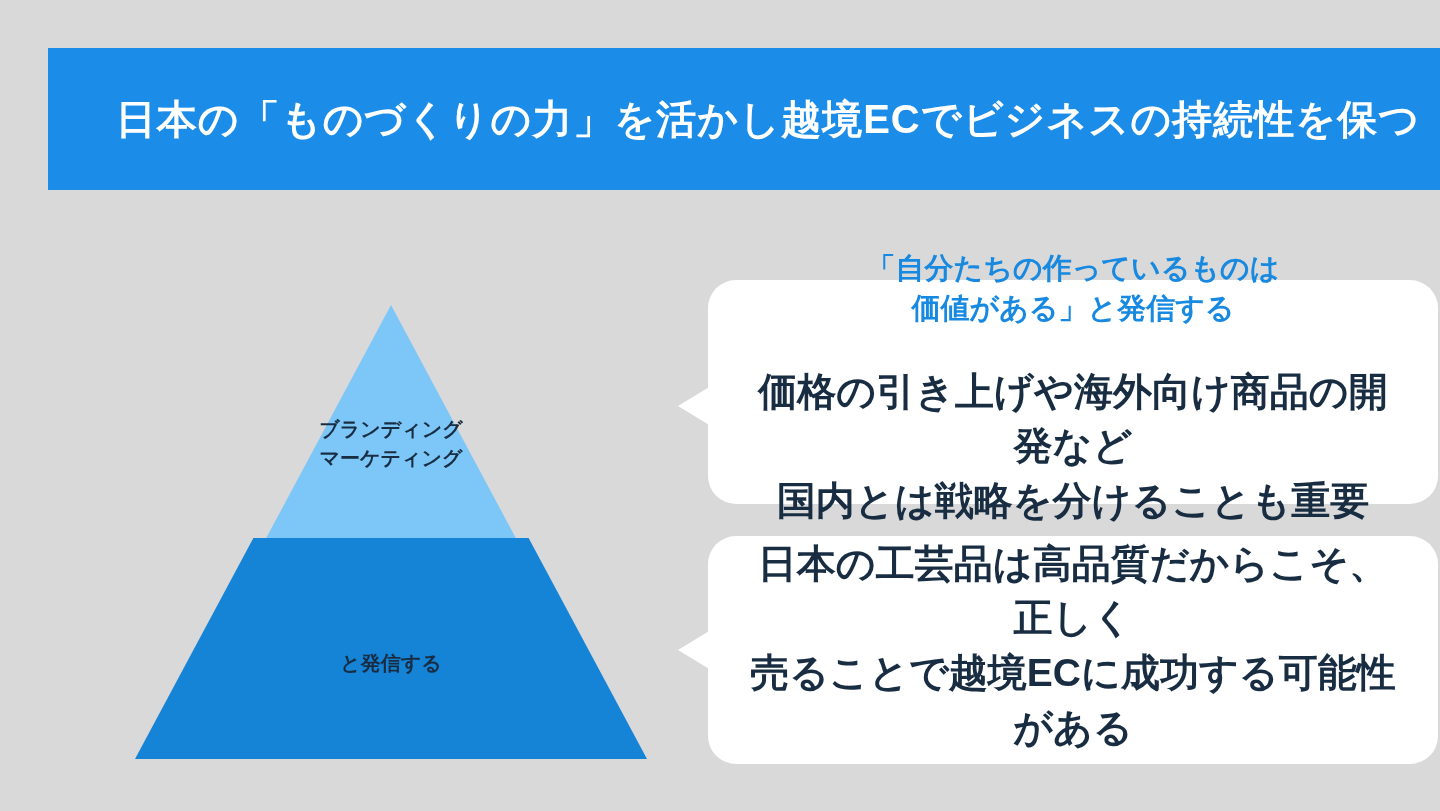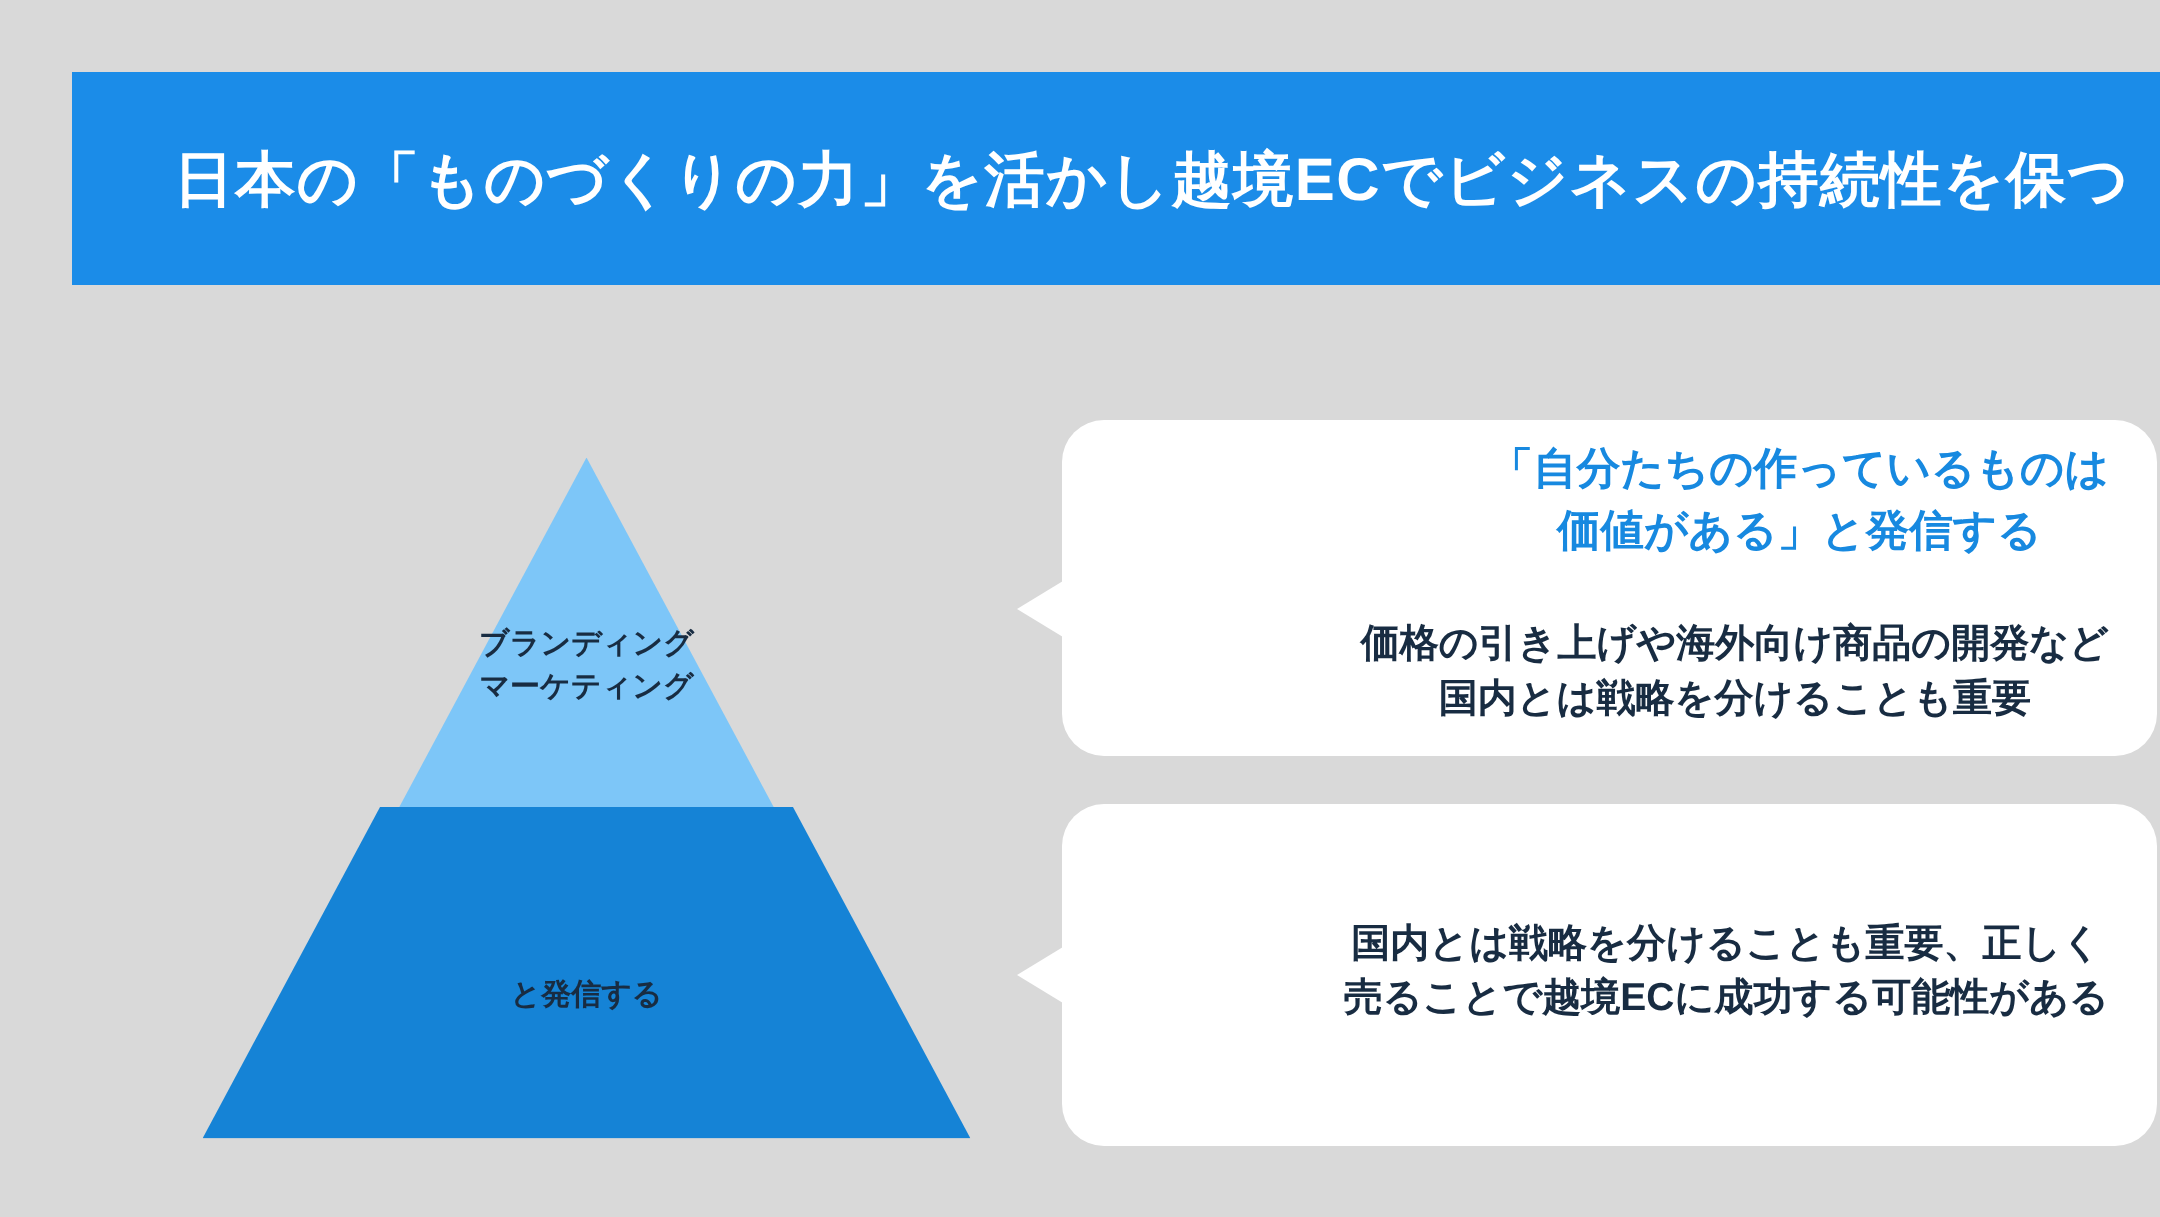--- a/index.html
+++ b/index.html
@@ -77,21 +77,20 @@
     position: absolute;
     left: 660px;
     width: 730px;
     background: var(--bubble-white, #ffffff);
     border-radius: 28px;
     padding: 16px 20px 24px 20px;
     display: flex;
     flex-direction: column;
     justify-content: center;
     gap: 12px;
-    align-items: flex-end;
   }
   .bubble1 { top: 232px; height: 224px; }
   .bubble2 { top: 488px; height: 228px; }
   .bubble-tail {
     position: absolute;
     left: -42px;
     width: 0; height: 0;
     border-top: 28px solid transparent;
     border-bottom: 28px solid transparent;
     border-right: 46px solid var(--bubble-white, #ffffff);
@@ -102,21 +101,21 @@
     text-align: center;
     font-weight: bold;
     font-size: 29px;
     line-height: 1.4;
     color: var(--heading-blue, #1789e0);
     white-space: pre-line;
   }
   .bubble-body {
     text-align: center;
     font-weight: bold;
-    font-size: 26px;
+    font-size: 39px;
     line-height: 1.4;
     color: var(--text-dark, #182c42);
     white-space: pre-line;
   }
 </style>
 </head>
 <body>
 
 <div class="stage">
 
@@ -135,17 +134,17 @@
   <div class="bubble bubble1">
     <div class="bubble-tail"></div>
     <div class="bubble-heading">「自分たちの作っているものは
 価値がある」と発信する</div>
     <div class="bubble-body">価格の引き上げや海外向け商品の開発など
 国内とは戦略を分けることも重要</div>
   </div>
 
   <div class="bubble bubble2">
     <div class="bubble-tail"></div>
-    <div class="bubble-body">国内とは戦略を分けることも重要、正しく
+    <div class="bubble-body">日本の工芸品は高品質だからこそ、正しく
 売ることで越境ECに成功する可能性がある</div>
   </div>
 
 </div>
 
 </body></html>

